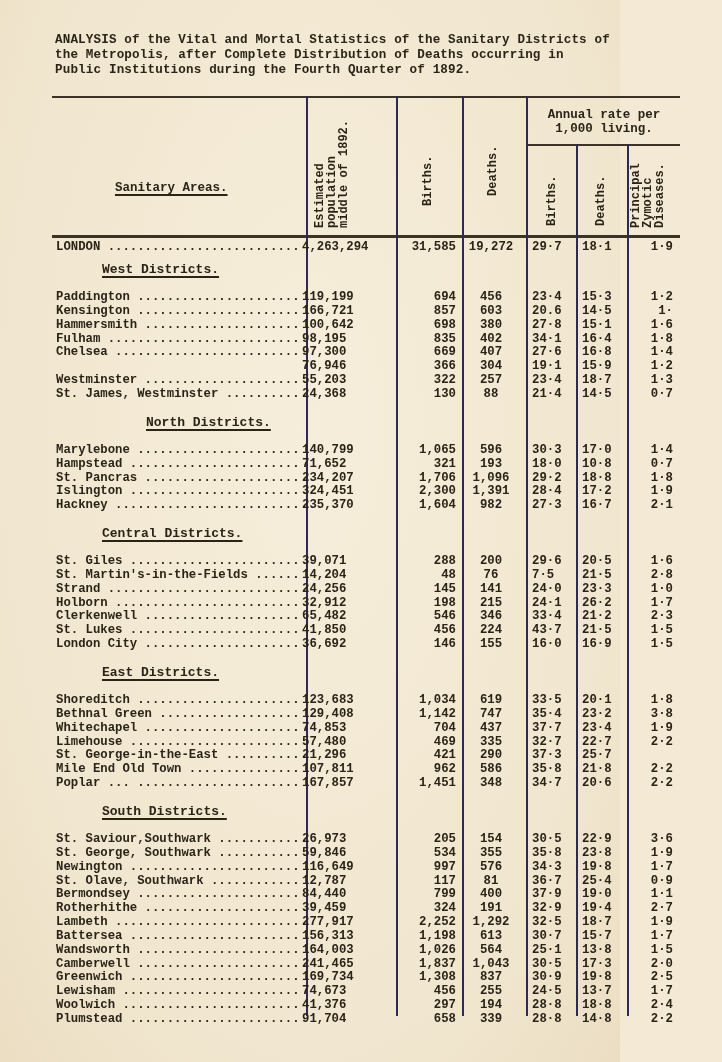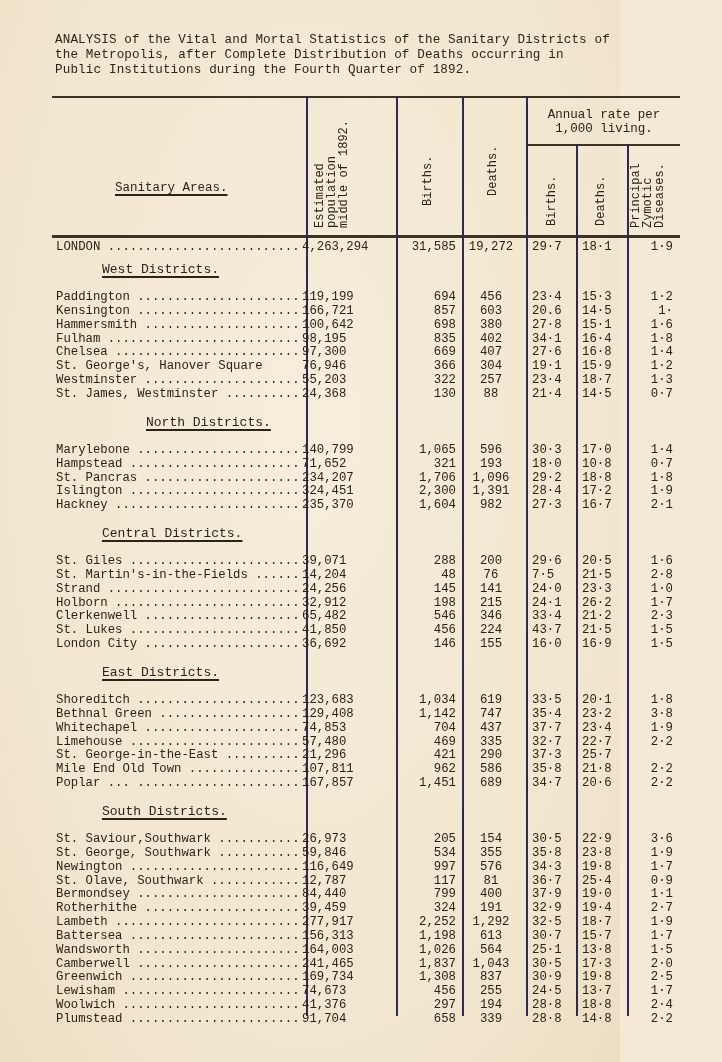--- a/index.html
+++ b/index.html
@@ -6,20 +6,21 @@
   body {
     width: 722px; height: 1062px; overflow: hidden;
     background: #f3e9d4;
     font-family: "Liberation Mono", "DejaVu Sans Mono", monospace;
     color: #2a2418;
     position: relative;
   }
   .page {
     position: absolute; left: 0; top: 0; width: 620px; height: 1062px;
     background: radial-gradient(ellipse at 50% 40%, #f6eedb 0%, #f1e6cf 70%, #ebdec3 100%);
+    font-weight: bold;
   }
   .title {
     position: absolute; left: 55px; top: 33px; width: 640px;
     font-size: 12.6px; line-height: 15px; letter-spacing: 0.15px;
     white-space: pre-line; color: #2b2519;
   }
   .table-wrap { position: absolute; left: 52px; top: 96px; width: 628px; }
   .rule-top { position: absolute; left: 0; top: 0; width: 628px; height: 2px; background: #3a3326; }
   .rule-head { position: absolute; left: 0; top: 139px; width: 628px; height: 3px; background: #3a3326; }
   .vline { position: absolute; top: 0; width: 1.5px; background: #2f2a55; height: 920px; }
@@ -132,21 +133,20 @@
         <div class="row" style="top: 107.4px;">
           <span class="c-name">Chelsea ...........................</span>
           <span class="c-pop">97,300</span>
           <span class="c-births">669</span>
           <span class="c-deaths">407</span>
           <span class="c-rb">27·6</span>
           <span class="c-rd">16·8</span>
           <span class="c-rz">1·4</span>
         </div>
         <div class="row" style="top: 121.25px;">
-          <span class="c-name">St. George's, Hanover Square</span>
           <span class="c-pop">76,946</span>
           <span class="c-births">366</span>
           <span class="c-deaths">304</span>
           <span class="c-rb">19·1</span>
           <span class="c-rd">15·9</span>
           <span class="c-rz">1·2</span>
         </div>
         <div class="row" style="top: 135.1px;">
           <span class="c-name">Westminster .......................</span>
           <span class="c-pop">55,203</span>
@@ -327,21 +327,21 @@
           <span class="c-births">962</span>
           <span class="c-deaths">586</span>
           <span class="c-rb">35·8</span>
           <span class="c-rd">21·8</span>
           <span class="c-rz">2·2</span>
         </div>
         <div class="row" style="top: 538.1px;">
           <span class="c-name">Poplar ... ........................</span>
           <span class="c-pop">167,857</span>
           <span class="c-births">1,451</span>
-          <span class="c-deaths">689</span>
+          <span class="c-deaths">348</span>
           <span class="c-rb">34·7</span>
           <span class="c-rd">20·6</span>
           <span class="c-rz">2·2</span>
         </div>
         <div class="section" style="top: 566.95px;">South Districts.</div>
         <div class="row" style="top: 593.95px;">
           <span class="c-name">St. Saviour,Southwark .............</span>
           <span class="c-pop">26,973</span>
           <span class="c-births">205</span>
           <span class="c-deaths">154</span>

